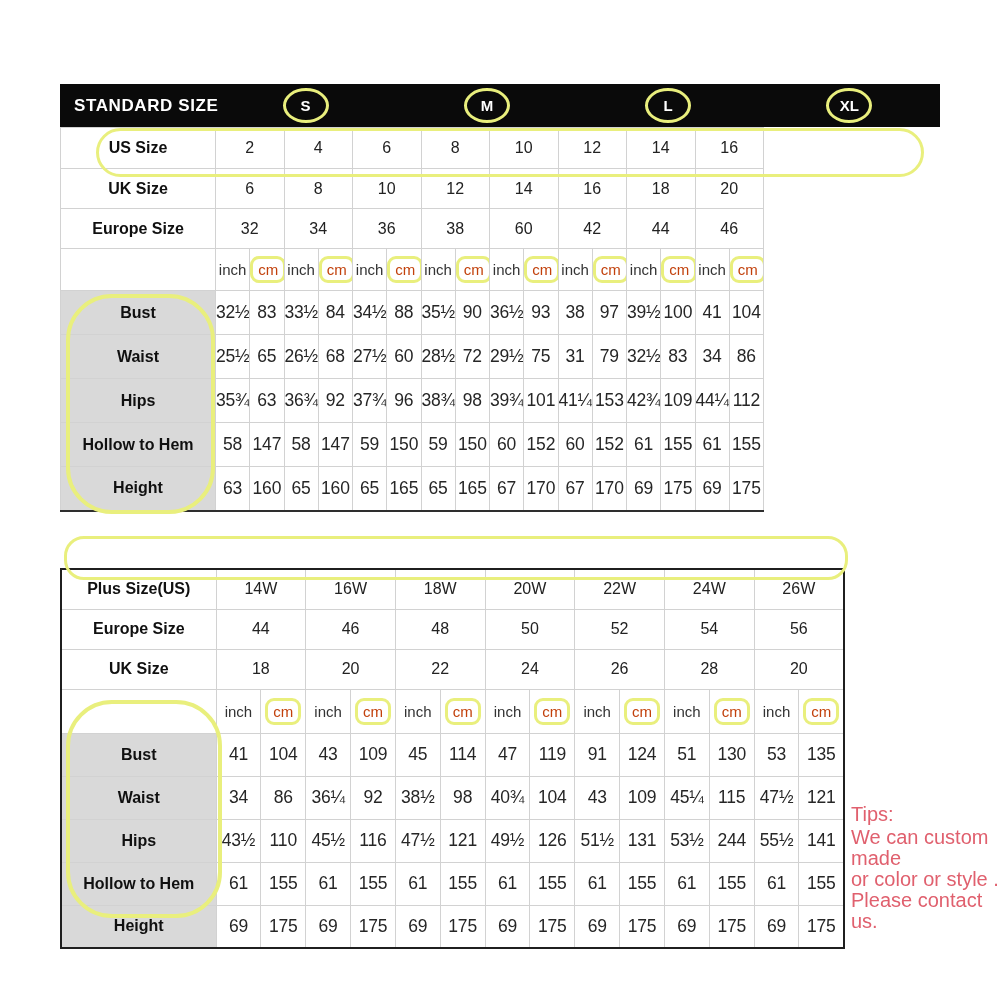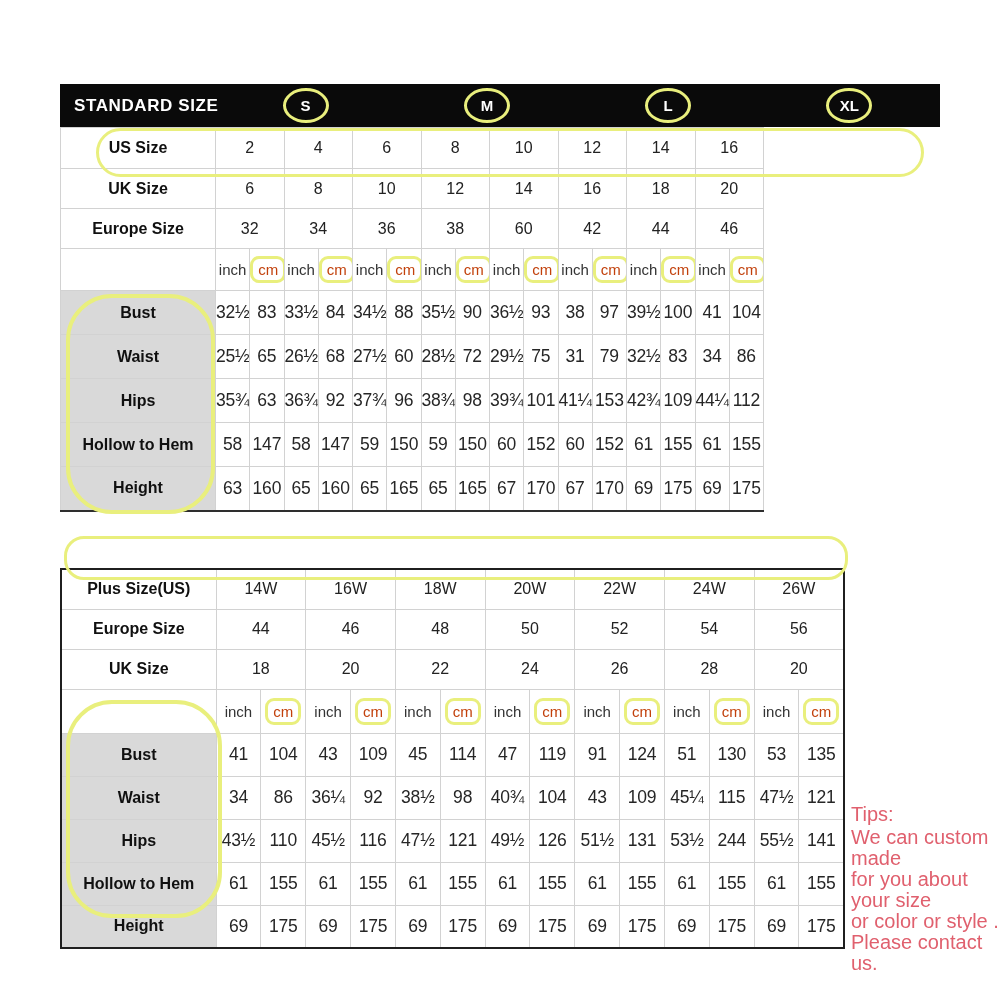--- a/index.html
+++ b/index.html
@@ -391,18 +391,17 @@
   </div>
 
   <div class="capsule" id="cap-us"></div>
   <div class="capsule" id="cap-std-labels"></div>
   <div class="capsule" id="cap-plus"></div>
   <div class="capsule" id="cap-plus-labels"></div>
 
   <div class="tips">
     <div class="tips-h">Tips:</div>
     <div class="tips-line">We can custom made</div>
-    <div class="tips-line">for you about your size</div>
     <div class="tips-line">or color or style .</div>
     <div class="tips-line">Please contact us.</div>
   </div>
 
 </div>
 
 </body></html>

